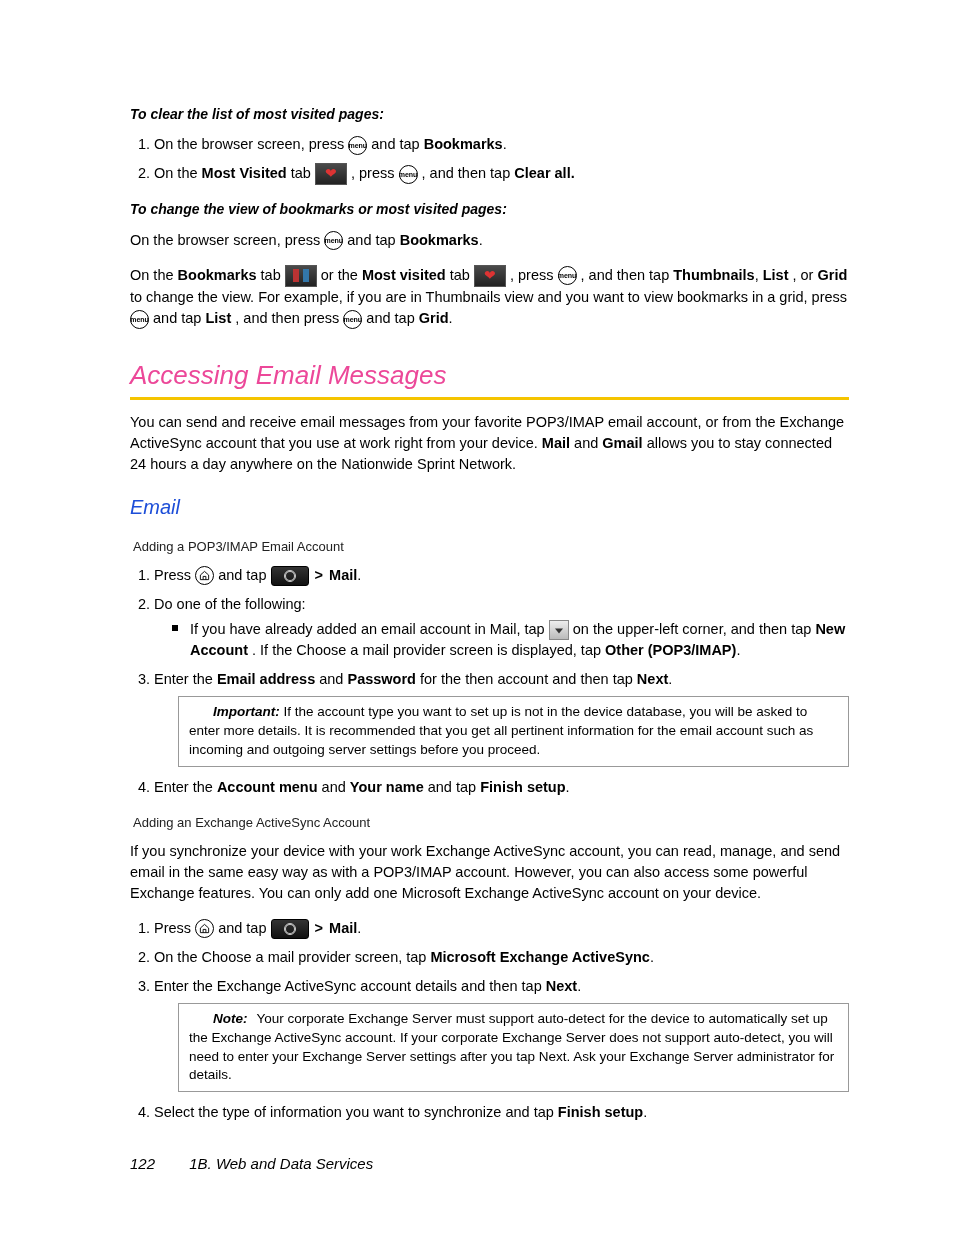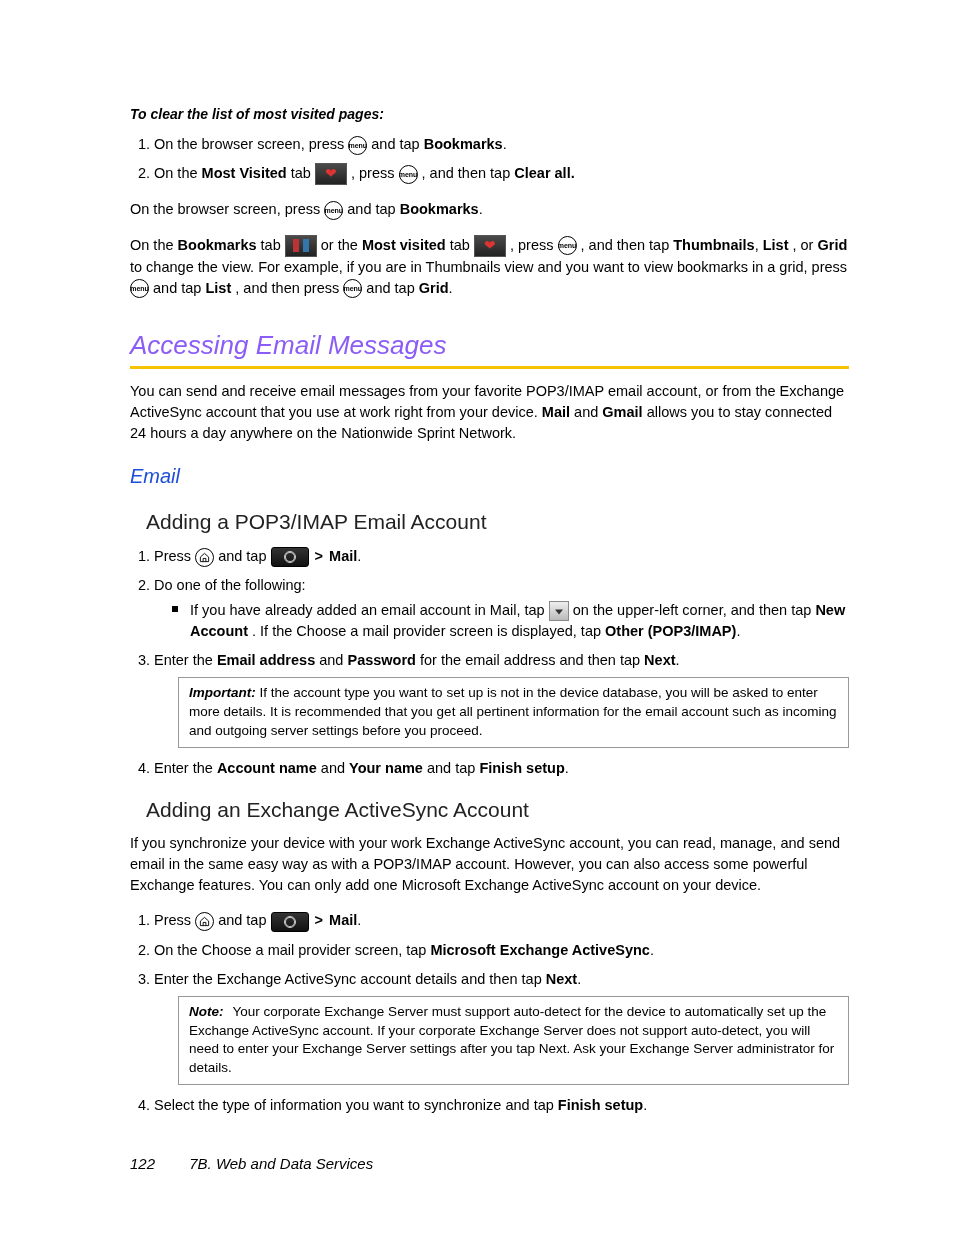--- a/index.html
+++ b/index.html
@@ -121,40 +121,40 @@
     position:absolute; left:50%; top:50%;
     transform:translate(-50%,-30%);
     border-left:4px solid transparent;
     border-right:4px solid transparent;
     border-top:5px solid #333;
   }
   h2.major {
     font-style: italic;
     font-weight: normal;
     font-size: 26px;
-    color:#8b5cf6;
+    color:#ec4899;
     margin: 28px 0 2px 0;
   }
   .yellow-rule{
     border:none;
     border-bottom:3px solid #f5c400;
     margin:0 0 12px 0;
   }
   h3.sub {
     font-style: italic;
     font-weight: normal;
     font-size: 20px;
     color:#1d4ed8;
     margin: 18px 0 8px 0;
   }
   h4.minor {
     font-weight: normal;
-    font-size: 21px;
+    font-size: 13px;
     color:#222;
-    margin: 16px 0 8px 16px;
+    margin: 16px 0 8px 3px;
     font-stretch: condensed;
   }
   ul.bullets{
     list-style:none;
     padding-left:36px;
     margin:4px 0 8px 0;
   }
   ul.bullets>li{
     position:relative;
     margin-bottom:8px;
@@ -170,20 +170,21 @@
     margin:6px 0 10px 24px;
     font-size:13.5px;
     font-stretch:condensed;
     line-height:1.4;
   }
   .note-label{
     font-style:italic;
     font-weight:bold;
     display:inline-block;
     min-width:66px;
+    margin-left:24px;
   }
   .footer{
     position:absolute;
     bottom:60px; left:130px;
     font-style:italic;
     font-size:15px;
   }
   .pg{font-weight:normal; margin-right:30px;}
   b{font-weight:bold;}
   .gt{font-weight:bold; margin:0 2px;}
@@ -207,20 +208,21 @@
       <b>Most Visited</b>
       <span> tab </span>
       <span class="heart-tab"></span>
       <span>, press </span>
       <span class="menu-icon">menu</span>
       <span>, and then tap </span>
       <b>Clear all.</b>
     </li>
   </ol>
 
+  <div class="section-head-italic">To change the view of bookmarks or most visited pages:</div>
 
   <p>
     <span>On the browser screen, press </span>
     <span class="menu-icon">menu</span>
     <span> and tap </span>
     <b>Bookmarks</b>.
   </p>
 
   <p>
     <span>On the </span>
@@ -286,30 +288,30 @@
           <span>. If the Choose a mail provider screen is displayed, tap </span>
           <b>Other (POP3/IMAP)</b>.
         </li>
       </ul>
     </li>
     <li>
       <span>Enter the </span>
       <b>Email address</b>
       <span> and </span>
       <b>Password</b>
-      <span> for the email address and then tap </span>
+      <span> for the then account and then tap </span>
       <b>Next</b>.
       <div class="note-box">
         <span class="note-label">Important:</span>
         <span>If the account type you want to set up is not in the device database, you will be asked to enter more details. It is recommended that you get all pertinent information for the email account such as incoming and outgoing server settings before you proceed.</span>
       </div>
     </li>
     <li>
       <span>Enter the </span>
-      <b>Account name</b>
+      <b>Account menu</b>
       <span> and </span>
       <b>Your name</b>
       <span> and tap </span>
       <b>Finish setup</b>.
     </li>
   </ol>
 
   <h4 class="minor">Adding an Exchange ActiveSync Account</h4>
   <p>If you synchronize your device with your work Exchange ActiveSync account, you can read, manage, and send email in the same easy way as with a POP3/IMAP account. However, you can also access some powerful Exchange features. You can only add one Microsoft Exchange ActiveSync account on your device.</p>
 
@@ -339,16 +341,16 @@
       </div>
     </li>
     <li>
       <span>Select the type of information you want to synchronize and tap </span>
       <b>Finish setup</b>.
     </li>
   </ol>
 
   <div class="footer">
     <span class="pg">122</span>
-    <span>7B. Web and Data Services</span>
+    <span>1B. Web and Data Services</span>
   </div>
 
 </div>
 
 </body></html>

